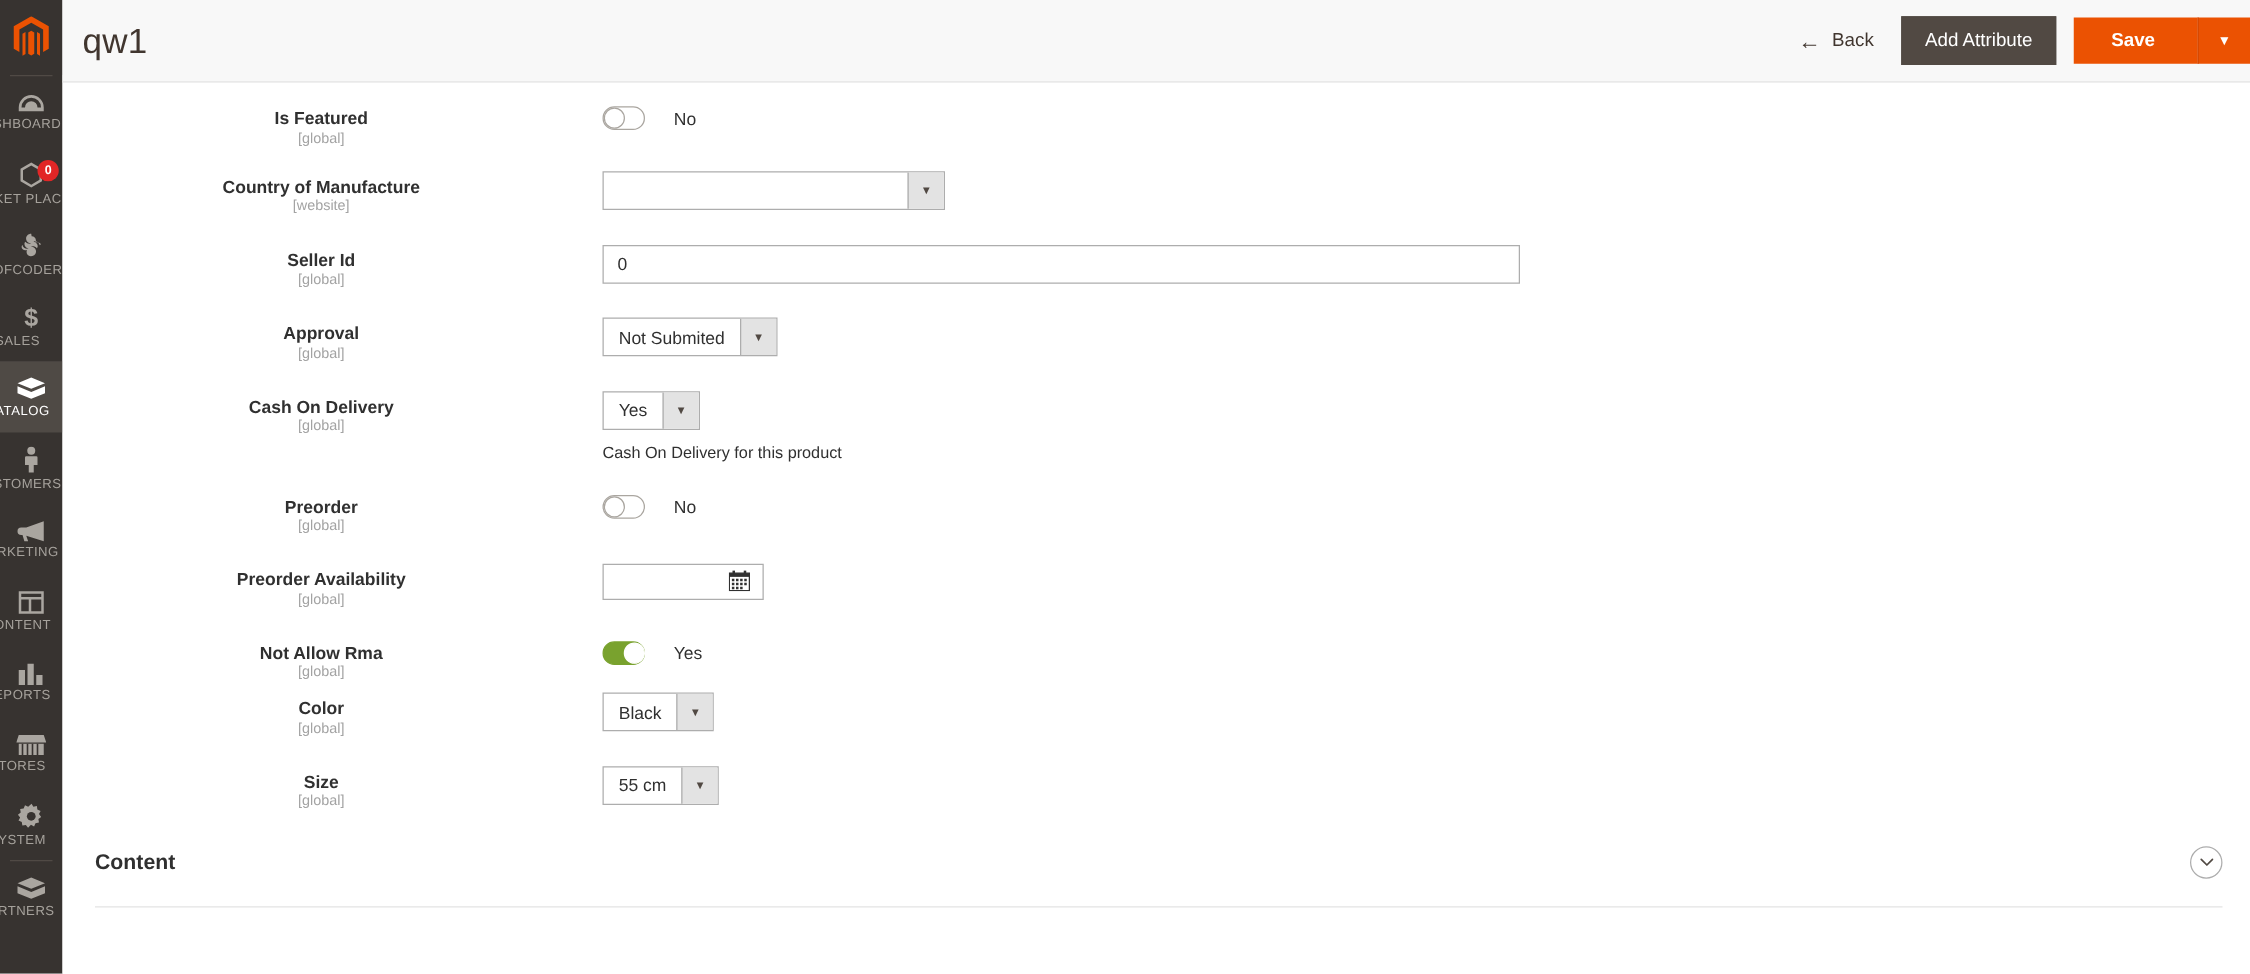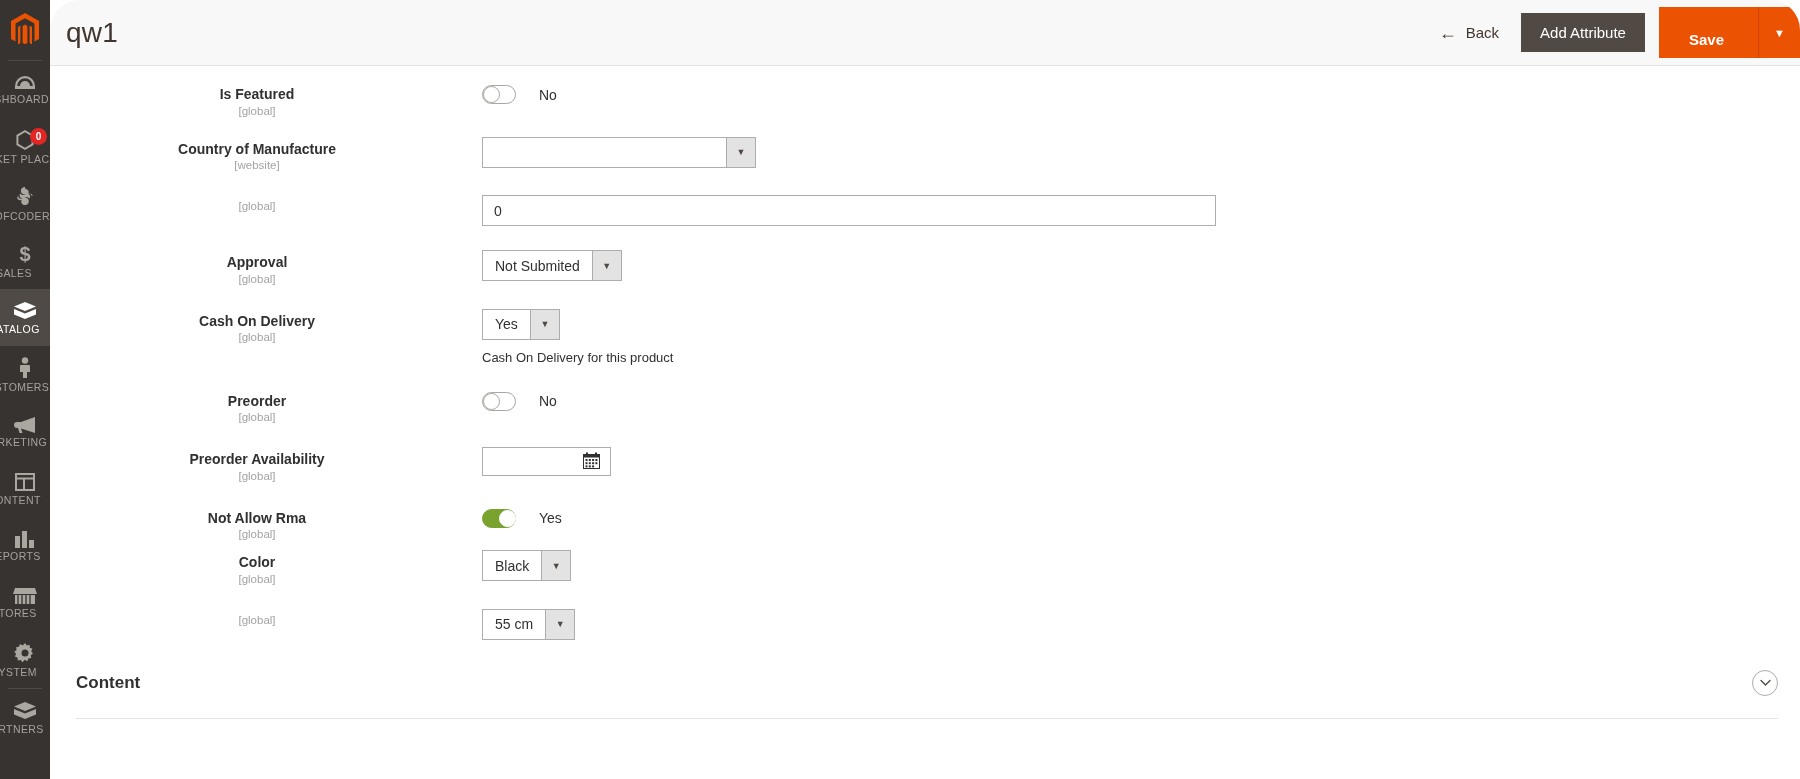--- a/index.html
+++ b/index.html
@@ -68,21 +68,20 @@
     padding: 0 4px;
   }
 
   
   .main {
     flex: 1 1 auto;
     height: 779px;
     background: #ffffff;
     position: relative;
     overflow: hidden;
-    border-radius: 30px;
   }
 
   
   .page-header {
     height: 66px;
     background: #f8f8f8;
     border-bottom: 1px solid #e3e3e3;
     display: flex; align-items: center;
     padding-left: 16px;
     position: relative;
@@ -117,21 +116,21 @@
     cursor: pointer;
     font-family: "Liberation Sans", sans-serif;
     margin-right: 14px;
   }
   .save-group { display: flex; align-self: center; margin-right: 0; }
   .btn-save {
     background: #eb5202;
     color: #ffffff;
     border: 0;
     font-size: 15px; font-weight: bold;
-    padding: 24px 34px 10px 30px;
+    padding: 10px 34px 10px 30px;
     cursor: pointer;
     font-family: "Liberation Sans", sans-serif;
   }
   .btn-save-caret {
     background: #eb5202;
     color: #ffffff;
     border: 0; border-left: 1px solid #d14602;
     width: 42px;
     cursor: pointer;
     font-size: 11px;
@@ -459,20 +458,21 @@
         <div class="field-ctrl-col">
           <div class="mselect wide">
             <span class="mtext"></span>
             <span class="mcaret">▼</span>
           </div>
         </div>
       </div>
 
       <div class="field-row" style="margin-bottom:22px;">
         <div class="field-label-col">
+          <div class="field-label">Seller Id</div>
           <div class="field-scope">[global]</div>
         </div>
         <div class="field-ctrl-col">
           <input class="minput" type="text" value="0" style="">
         </div>
       </div>
 
       <div class="field-row" style="margin-bottom:22px;">
         <div class="field-label-col">
           <div class="field-label">Approval</div>
@@ -573,20 +573,21 @@
         <div class="field-ctrl-col">
           <div class="mselect">
             <span class="mtext">Black</span>
             <span class="mcaret">▼</span>
           </div>
         </div>
       </div>
 
       <div class="field-row" style="margin-bottom:0;">
         <div class="field-label-col">
+          <div class="field-label">Size</div>
           <div class="field-scope">[global]</div>
         </div>
         <div class="field-ctrl-col">
           <div class="mselect">
             <span class="mtext">55 cm</span>
             <span class="mcaret">▼</span>
           </div>
         </div>
       </div>
 

